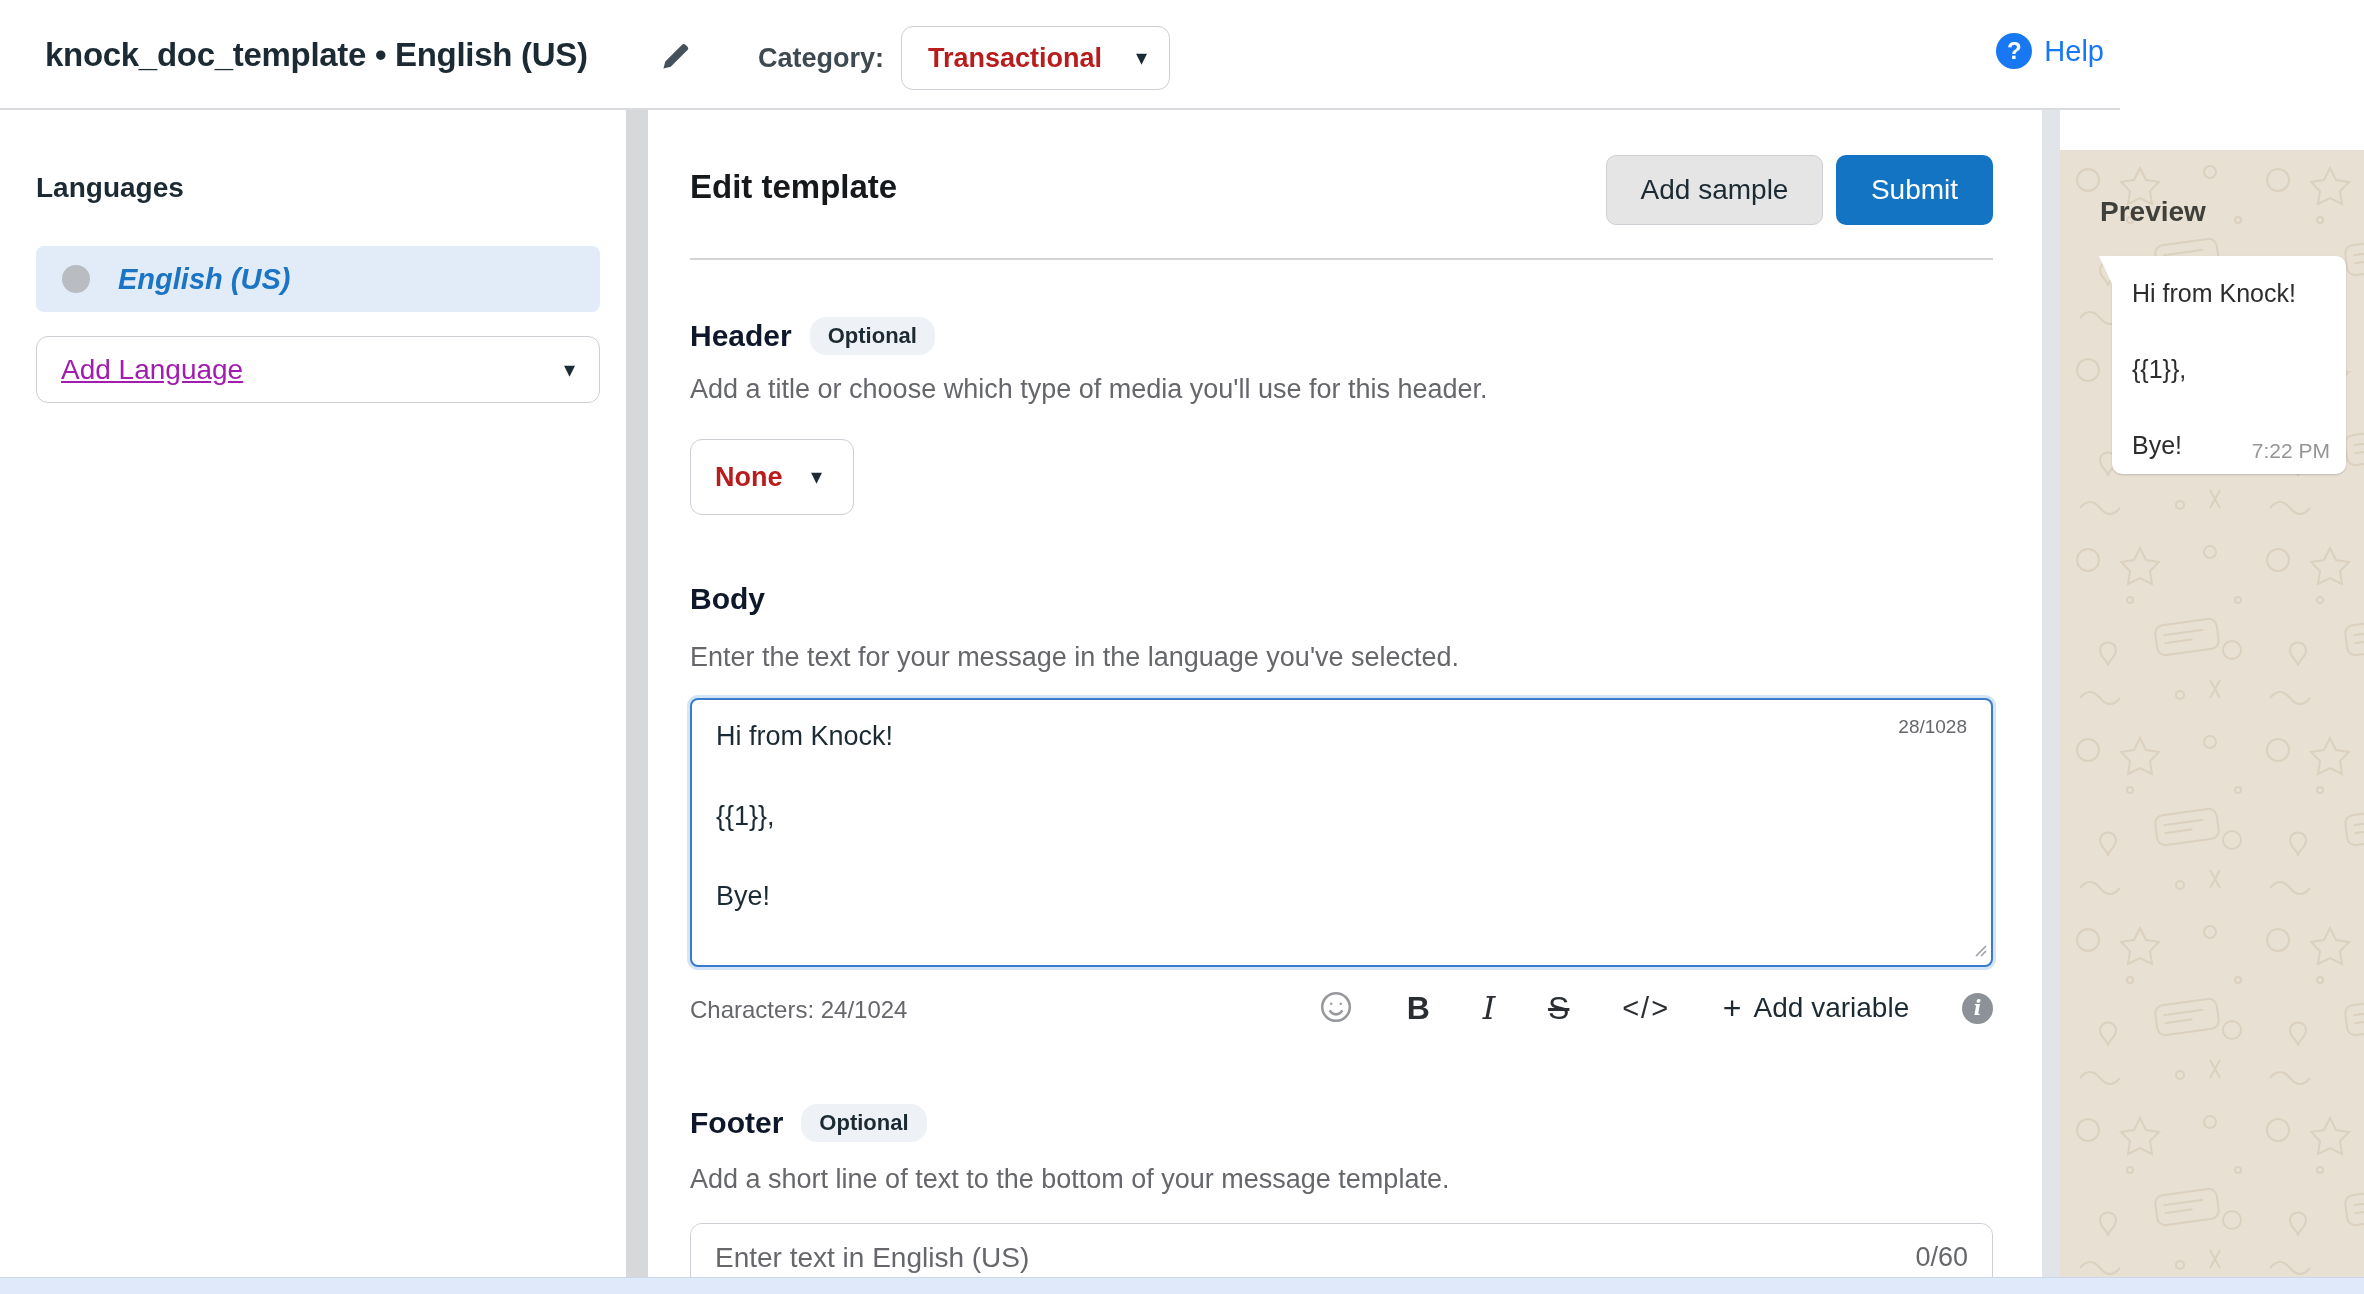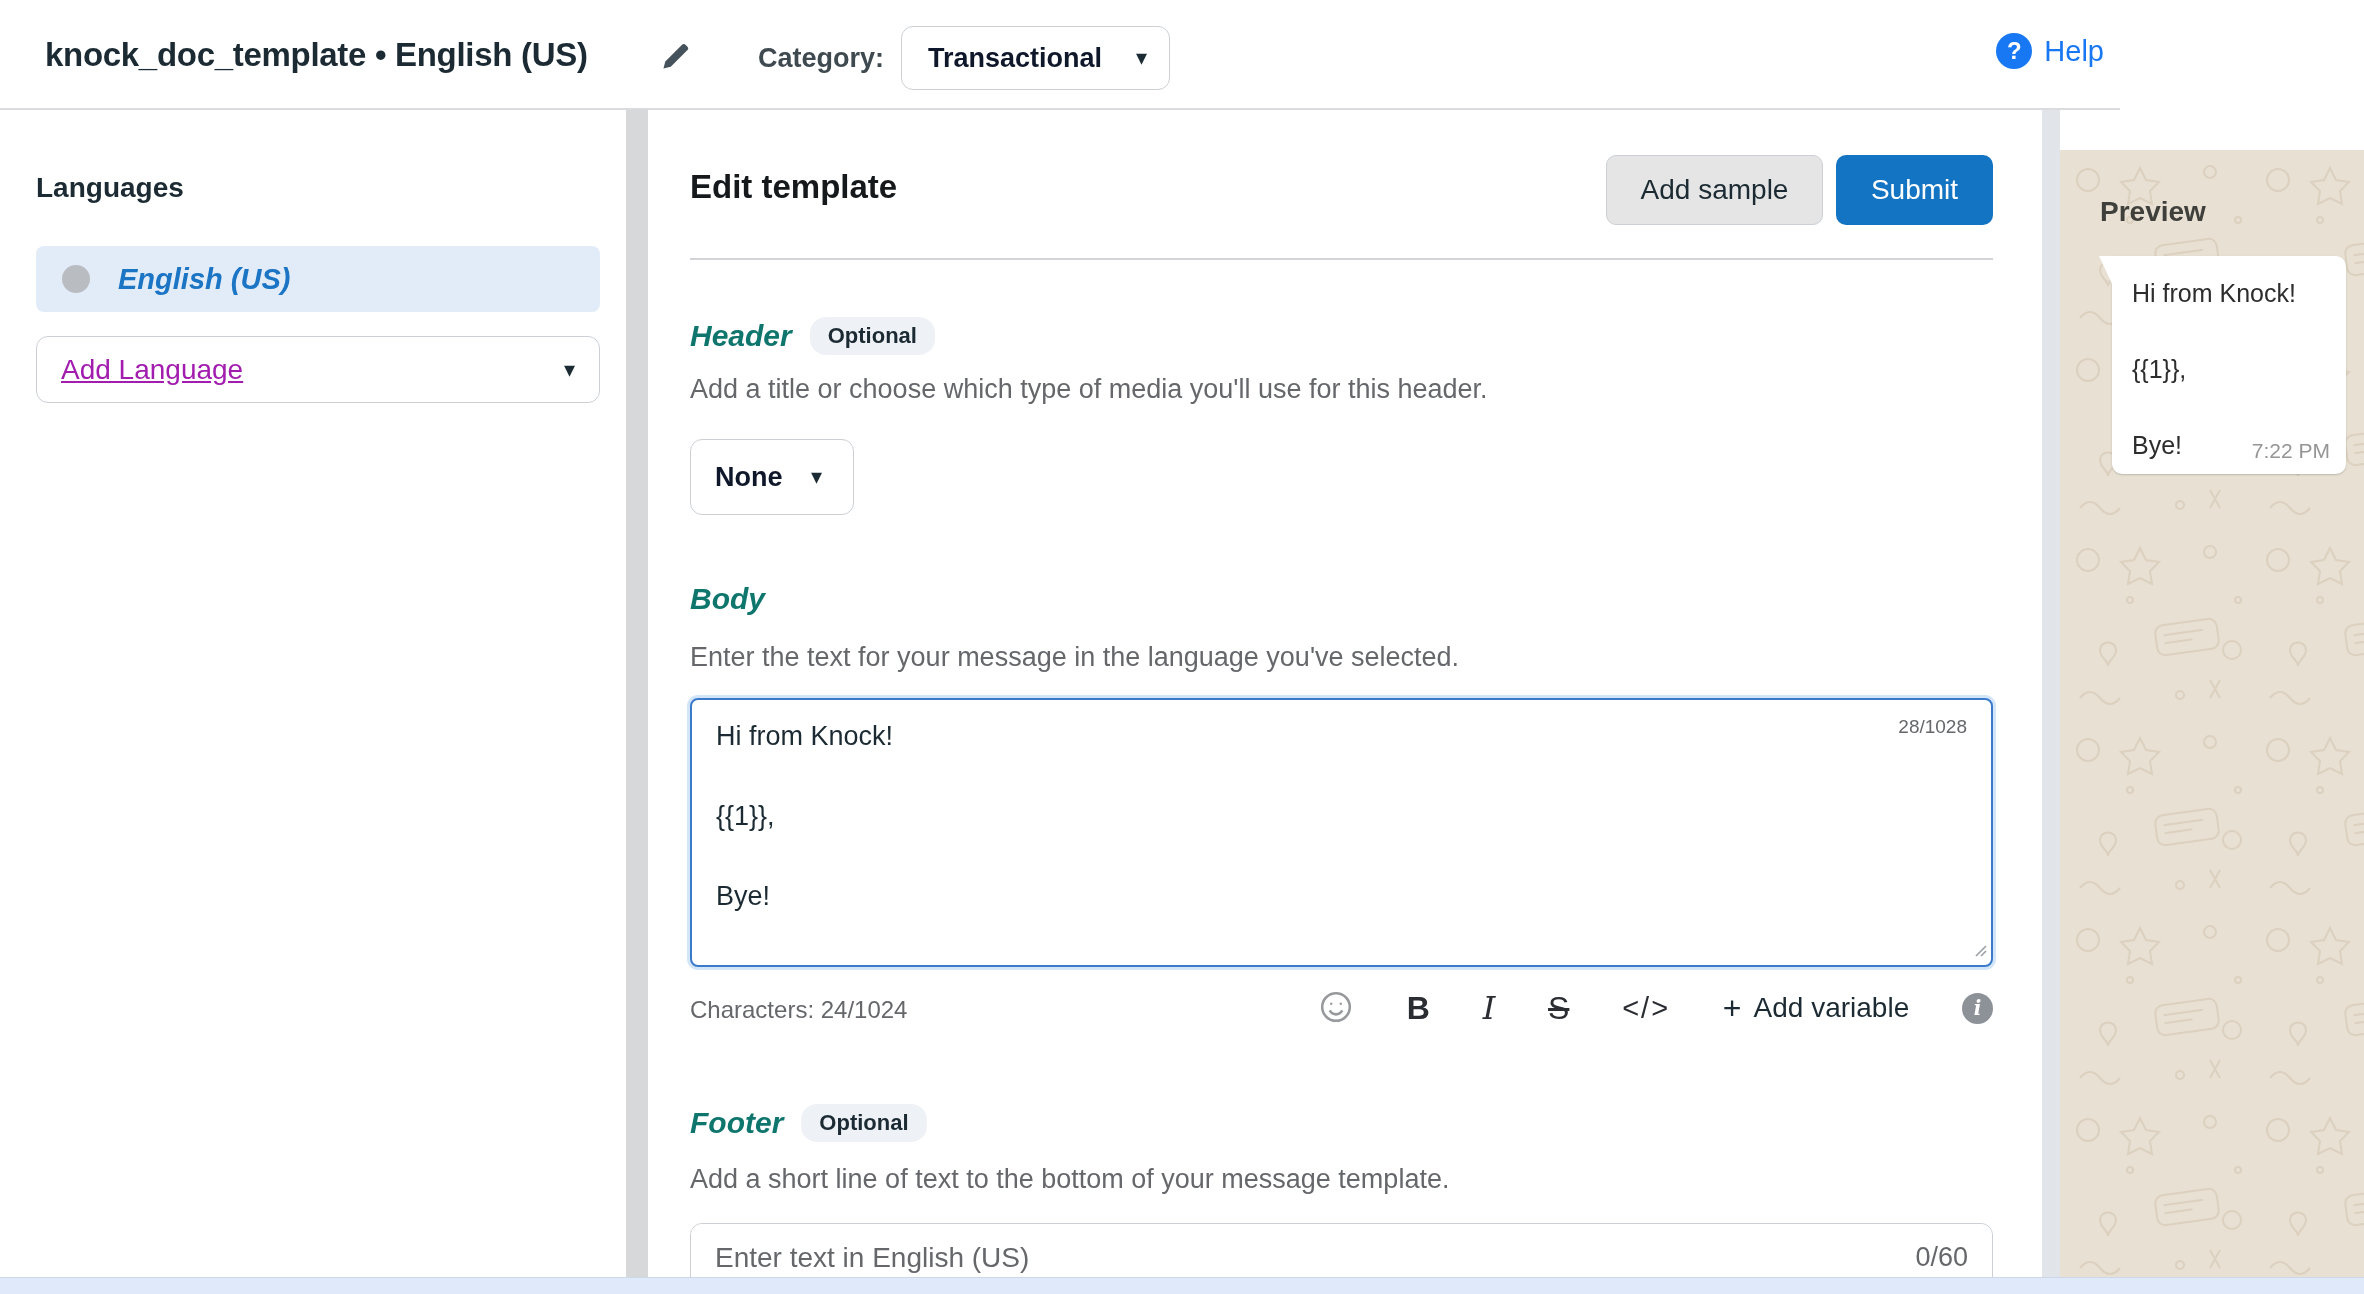--- a/index.html
+++ b/index.html
@@ -11,21 +11,21 @@
   .topbar { position:absolute; left:0; top:0; width:2120px; height:110px; background:#fff;
             border-bottom:2px solid #d9dbde; z-index:5; }
   .tb-title { position:absolute; left:45px; top:36px; font-size:33px; font-weight:700;
               letter-spacing:-0.3px; color:#1c2b33; }
   .tb-pencil { position:absolute; left:655px; top:38px; width:40px; height:40px; border:none;
                background:transparent; cursor:pointer; }
   .tb-cat-label { position:absolute; left:758px; top:43px; font-size:27px; font-weight:700; color:#3e4950; }
   .dropdown { display:flex; align-items:center; justify-content:space-between;
               border:1.5px solid #ccd0d5; border-radius:12px; background:#fff; cursor:pointer; }
   .tb-cat-dd { position:absolute; left:901px; top:26px; width:269px; height:64px; padding:0 22px 0 26px; }
-  .dd-value { font-size:27px; font-weight:600; color:#0f172a; }
+  .dd-value { font-size:27px; font-weight:600; color:#b91c1c; }
   .caret { font-size:22px; color:#1c2b33; line-height:1; }
   .tb-help { position:absolute; right:16px; top:33px; display:flex; align-items:center; gap:12px;
              cursor:pointer; background:transparent; border:none; }
   .help-circle { width:36px; height:36px; border-radius:50%; background:#1877f2; color:#fff;
                  font-size:24px; font-weight:700; display:flex; align-items:center; justify-content:center; }
   .help-text { font-size:29px; color:#1877f2; }
 
   
   .sidebar { position:absolute; left:0; top:110px; width:626px; height:1167px; background:#fff; }
   .sb-heading { position:absolute; left:36px; top:62px; font-size:28px; font-weight:700; color:#1c2b33; }
@@ -44,21 +44,21 @@
   .main { position:absolute; left:648px; top:110px; width:1394px; height:1167px; background:#fff; overflow:hidden; }
   .m-heading { position:absolute; left:42px; top:58px; font-size:33px; font-weight:800; color:#15191c; }
   .btn { display:flex; align-items:center; justify-content:center; border-radius:10px; font-size:28px; cursor:pointer; }
   .btn-sample { position:absolute; left:958px; top:45px; width:217px; height:70px; background:#e5e5e5;
                 border:1.5px solid #ccd0d5; color:#1c2b33; font-weight:500; }
   .btn-submit { position:absolute; left:1188px; top:45px; width:157px; height:70px; background:#1474c4;
                 border:none; color:#fff; font-weight:500; }
   .divider { position:absolute; left:42px; top:148px; width:1303px; height:2px; background:#d2d4d8; }
 
   .sec-head { position:absolute; left:42px; display:flex; align-items:center; gap:18px; }
-  .sec-title { font-size:30px; font-weight:800; color:#0f766e;font-style:italic; }
+  .sec-title { font-size:30px; font-weight:800; color:#0f172a; }
   .badge { background:#eef1f5; border-radius:16px; padding:6px 18px; font-size:22px; font-weight:700; color:#1c2b33; }
   .sec-desc { position:absolute; left:42px; font-size:27px; color:#65676b; }
 
   .dd-none { position:absolute; left:42px; top:329px; width:164px; height:76px; padding:0 31px 0 24px; }
 
   .ta-wrap { position:absolute; left:42px; top:588px; width:1303px; height:269px; background:#fff;
              border:2px solid #3b7ac9; border-radius:8px;
              box-shadow:0 0 0 3px rgba(130,180,235,.35); }
   .ta-wrap textarea { position:absolute; inset:0; width:100%; height:100%; border:none; outline:none;
              resize:none; background:transparent; padding:16px 150px 16px 24px;

